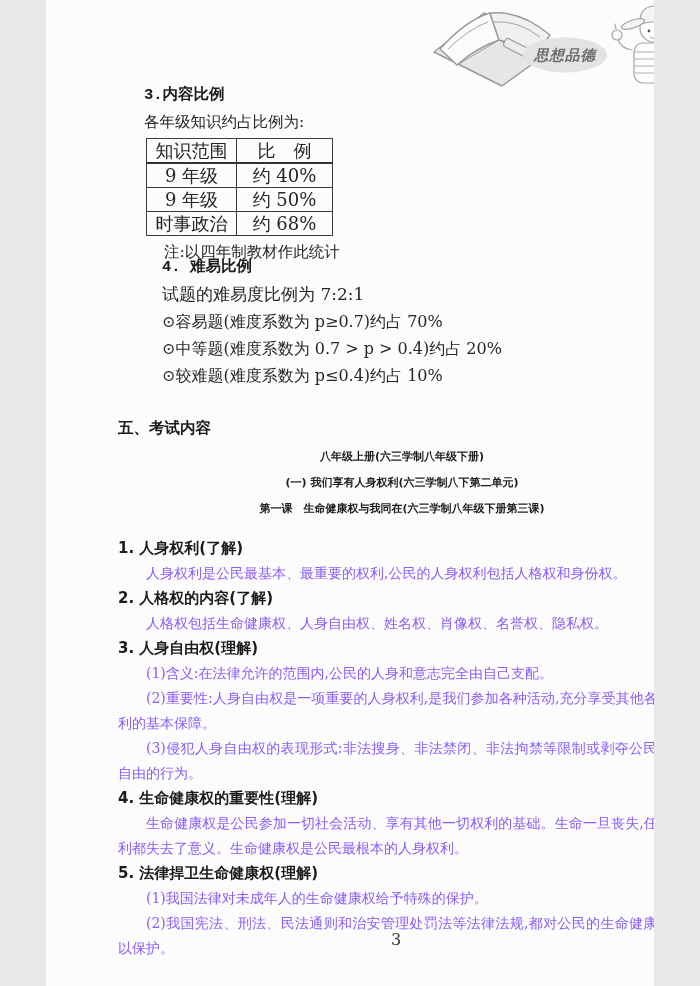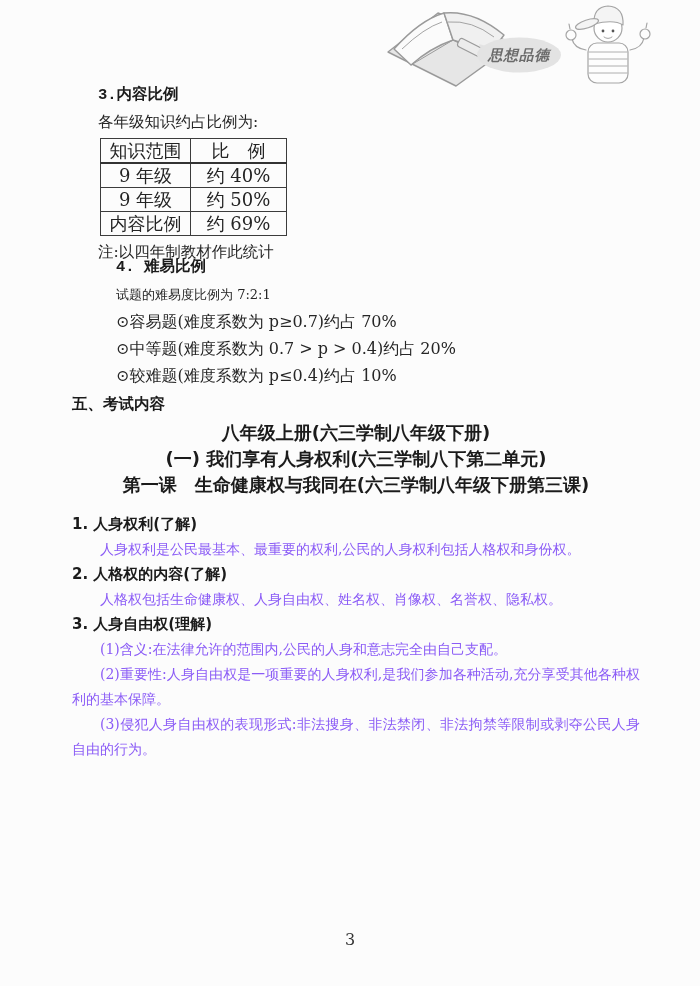--- a/index.html
+++ b/index.html
@@ -1,19 +1,19 @@
 <!DOCTYPE html>
 <html><head>
 <meta charset="utf-8">
 <style>
   * { box-sizing: border-box; }
   html, body { margin: 0; padding: 0; background: #e9e9e9; }
   .page {
     position: relative;
-    width: 700px;
+    width: 608px;
     height: 986px;
     margin: 0 auto;
     background: #fcfcfc;
     color: #242424;
     overflow: hidden;
     font-family: "DejaVu Serif", "Liberation Serif", serif;
   }
 
   
   .header-art {
@@ -48,37 +48,37 @@
     font-weight: 400;
     font-size: 18px;
     text-align: center;
     height: 23px;
     line-height: 23px;
     padding: 0 4px;
   }
   .ratio-table thead th { border-bottom: 2.5px solid #333; }
   .ratio-table .col-scope { width: 90px; }
   .ratio-table .col-pct  { width: 96px; }
-  #sec-content-ratio .note { font-size: 15.5px; line-height: 27px; margin-top: 3px; }
+  #sec-content-ratio .note { font-size: 15.5px; line-height: 27px; margin-top: 3px; margin-left: 20px; }
 
   
   #sec-difficulty { position: absolute; top: 254px; left: 116px; width: 460px; }
   #sec-difficulty .sec-h { font-size: 15.5px; line-height: 27px; }
-  #sec-difficulty .intro { font-size: 13px; line-height: 27px; }
+  #sec-difficulty .intro { font-size: 17px; line-height: 27px; }
   #sec-difficulty .bullet { font-size: 16px; line-height: 27px; }
 
   
-  #sec-exam { position: absolute; top: 392px; left: 72px; width: 568px; }
+  #sec-exam { position: absolute; top: 416px; left: 72px; width: 568px; }
   #sec-exam .sec-h { font-size: 15.5px; line-height: 26px; }
   .center-sub {
     text-align: center;
     font-family: "DejaVu Sans", "Liberation Sans", sans-serif;
     font-weight: 700;
     color: #1b1b1b;
-    font-size: 18px;
+    font-size: 11px;
     line-height: 26px;
     margin: 0;
   }
   .center-group { margin-top: 2px; }
   .items { margin-top: 14px; }
   .item-title {
     font-family: "DejaVu Sans", "Liberation Sans", sans-serif;
     font-weight: 700;
     color: #1b1b1b;
     font-size: 15px;
@@ -165,22 +165,22 @@
       <tbody>
         <tr>
           <td>9 年级</td>
           <td>约 40%</td>
         </tr>
         <tr>
           <td>9 年级</td>
           <td>约 50%</td>
         </tr>
         <tr>
-          <td>内容比例</td>
-          <td>约 69%</td>
+          <td>时事政治</td>
+          <td>约 68%</td>
         </tr>
       </tbody>
     </table>
     <p class="serif-line note">注:以四年制教材作此统计</p>
   </section>
 
   <section id="sec-difficulty">
     <h2 class="hd sec-h">4. 难易比例</h2>
     <p class="serif-line intro">试题的难易度比例为 7:2:1</p>
     <p class="serif-line bullet">⊙容易题(难度系数为 p≥0.7)约占 70%</p>
@@ -208,20 +208,29 @@
         <p class="item-para">人格权包括生命健康权、人身自由权、姓名权、肖像权、名誉权、隐私权。</p>
       </div>
 
       <div class="item">
         <h3 class="item-title">3. 人身自由权(理解)</h3>
         <p class="item-para">(1)含义:在法律允许的范围内,公民的人身和意志完全由自己支配。</p>
         <p class="item-para">(2)重要性:人身自由权是一项重要的人身权利,是我们参加各种活动,充分享受其他各种权利的基本保障。</p>
         <p class="item-para">(3)侵犯人身自由权的表现形式:非法搜身、非法禁闭、非法拘禁等限制或剥夺公民人身自由的行为。</p>
       </div>
 
-
+      <div class="item">
+        <h3 class="item-title">4. 生命健康权的重要性(理解)</h3>
+        <p class="item-para">生命健康权是公民参加一切社会活动、享有其他一切权利的基础。生命一旦丧失,任何权利都失去了意义。生命健康权是公民最根本的人身权利。</p>
+      </div>
+
+      <div class="item">
+        <h3 class="item-title">5. 法律捍卫生命健康权(理解)</h3>
+        <p class="item-para">(1)我国法律对未成年人的生命健康权给予特殊的保护。</p>
+        <p class="item-para">(2)我国宪法、刑法、民法通则和治安管理处罚法等法律法规,都对公民的生命健康权加以保护。</p>
+      </div>
 
     </div>
   </section>
 
   <div class="page-number">3</div>
 
 </div>
 
 </body></html>

